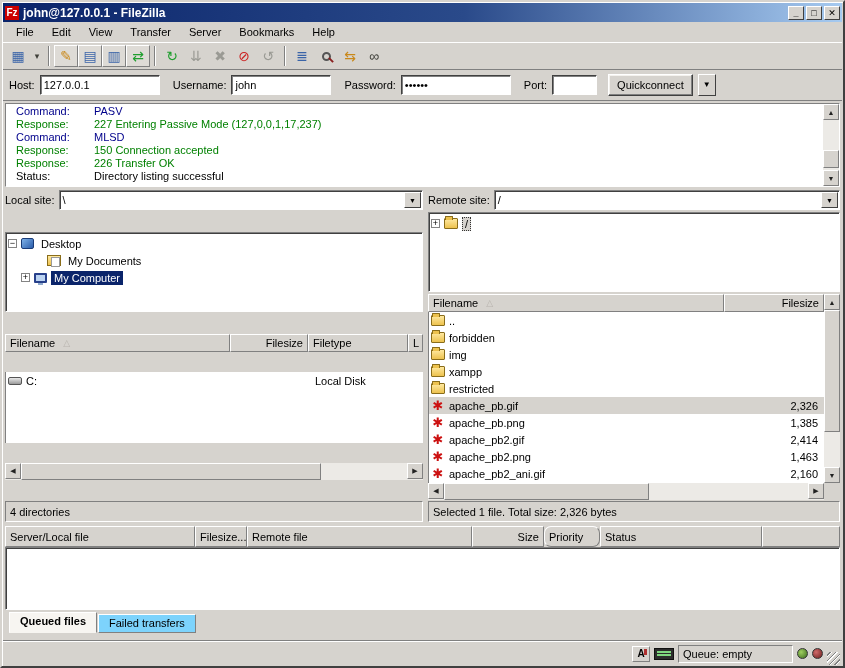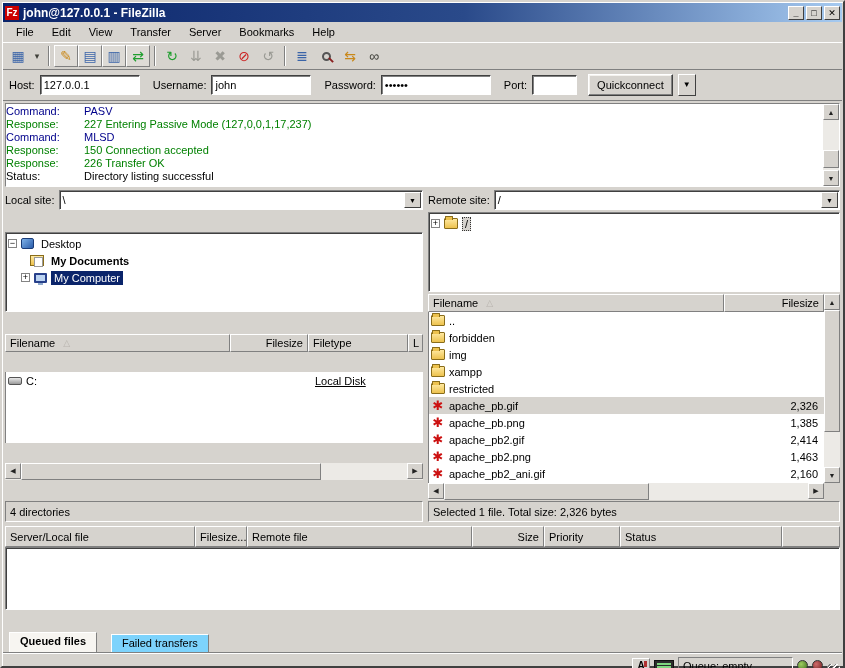--- a/index.html
+++ b/index.html
@@ -32,21 +32,21 @@
 
   
   .quickbar { height:31px; display:flex; align-items:center; padding-left:6px; gap:5px; flex:0 0 auto; border-bottom:1px solid #808080; }
   .qlabel { white-space:nowrap; }
   .field { height:20px; background:#fff; border:1px solid #404040; border-right-color:#fff; border-bottom-color:#fff; box-shadow:inset 1px 1px 0 #808080; font-family:inherit; font-size:11px; padding:2px 3px; }
   .btn { height:22px; background:#d6d3ce; border:1px solid; border-color:#fff #404040 #404040 #fff; box-shadow:inset -1px -1px 0 #808080, inset 1px 1px 0 #f4f2ee; padding:0 8px; font-family:inherit; font-size:11px; }
   .qdrop { width:18px; height:22px; background:#d6d3ce; border:1px solid; border-color:#fff #404040 #404040 #fff; font-size:8px; line-height:20px; text-align:center; }
 
   
   .logwrap { height:84px; margin:2px 2px 1px 2px; background:#fff; border:1px solid #808080; border-right-color:#fff; border-bottom-color:#fff; position:relative; flex:0 0 auto; overflow:hidden; }
-  .logbody { padding:1px 0; line-height:13px; margin-right:17px; }
+  .logbody { padding:1px 10px; line-height:13px; margin-right:17px; }
   .log-line { white-space:nowrap; display:flex; }
   .log-label { width:78px; flex:0 0 auto; }
   .t-command { color:#00008b; }
   .t-response { color:#008000; }
   .t-status { color:#000; }
 
   
   .vscroll { position:absolute; top:0; right:0; bottom:0; width:16px; background:#eceae6; display:flex; flex-direction:column; }
   .sb-btn { width:16px; height:16px; background:#d6d3ce; border:1px solid; border-color:#fff #808080 #808080 #fff; font-size:7px; color:#222; display:flex; align-items:center; justify-content:center; flex:0 0 auto; }
   .sb-track { flex:1; position:relative; }
@@ -92,21 +92,21 @@
   .listbody { background:#fff; border-left:1px solid #808080; flex:1; overflow:hidden; position:relative; }
   .frow { height:17px; display:flex; align-items:center; white-space:nowrap; padding-left:2px; }
   .frow .fsize { text-align:right; padding-right:6px; }
   .frow.rowsel { background:#d6d3ce; }
   .pane-status { height:21px; background:#d6d3ce; border:1px solid; border-color:#808080 #fff #fff #808080; margin-top:1px; display:flex; align-items:center; padding:0 4px; flex:0 0 auto; }
 
   
   .queuewrap { margin:4px 2px 0 2px; flex:0 0 auto; display:flex; flex-direction:column; }
   .qhead { height:21px; display:flex; }
   .qbody { height:63px; background:#fff; border:1px solid #808080; border-right-color:#fff; border-bottom-color:#fff; box-shadow:inset 1px 1px 0 #404040; }
-  .tabs { height:23px; display:flex; align-items:flex-end; padding-left:4px; gap:14px;margin-top:20px; }
+  .tabs { height:23px; display:flex; align-items:flex-end; padding-left:4px; gap:1px; }
   .tab { height:19px; background:#7dd3fc; border:1px solid; border-color:#fff #808080 #808080 #fff; padding:2px 10px; white-space:nowrap; }
   .tab.active { background:#f7f5f1; font-weight:bold; height:21px; border-bottom-color:#f7f5f1; }
 
   
   .statusbar { margin-top:auto; height:24px; border-top:1px solid #fff; box-shadow:0 -1px 0 #808080; display:flex; align-items:center; padding:0 2px; gap:4px; flex:0 0 auto; }
   .sb-spacer { flex:1; }
   .mini-icon { width:18px; height:16px; border:1px solid; border-color:#fff #808080 #808080 #fff; background:#d6d3ce; display:flex; align-items:center; justify-content:center; font-size:10px; font-weight:bold; position:relative; }
   .mini-icon .red-tick { position:absolute; right:2px; top:2px; width:3px; height:6px; background:#b03030; }
   .badge-icon { width:20px; height:12px; background:#2c2c2c; border:1px solid #111; display:flex; flex-direction:column; justify-content:center; gap:1px; padding:0 2px; }
   .badge-icon i { display:block; height:2px; background:#7fd77f; }
@@ -185,21 +185,21 @@
     <span class="tbtn">
         <span class="ticon c-orange">⇆</span>
       </span>
     <span class="tbtn">
         <span class="ticon c-dark">∞</span>
       </span>
   </div>
 
   <div class="quickbar">
     <span class="qlabel">Host:</span>
-    <input class="field" style="width: 100px;" value="127.0.0.1">
+    <input class="field" style="width: 120px;" value="127.0.0.1">
     <span class="qlabel" style="margin-left:8px;">Username:</span>
     <input class="field" style="width: 100px;" value="john">
     <span class="qlabel" style="margin-left:8px;">Password:</span>
     <input class="field" style="width: 110px;" value="••••••">
     <span class="qlabel" style="margin-left:8px;">Port:</span>
     <input class="field" style="width: 45px;" value="">
     <button class="btn" style="margin-left:6px;">Quickconnect</button>
     <span class="qdrop">▼</span>
   </div>
 
@@ -248,21 +248,21 @@
           <span class="combo-text">\</span>
           <span class="combo-btn">▼</span>
         </div>
       </div>
       <div class="treebox">
         <div class="trow">
           <span class="expander">−</span>
           <span class="ico ico-desktop"></span>
           <span class="tlabel">Desktop</span>
         </div>
-        <div class="trow" style="padding-left:22px;font-weight:bold;">
+        <div class="trow" style="padding-left:39px;">
           <span class="ico ico-mydocs"></span>
           <span class="tlabel">My Documents</span>
         </div>
         <div class="trow" style="padding-left:13px;">
           <span class="expander">+</span>
           <span class="ico ico-computer"></span>
           <span class="tlabel sel-active">My Computer</span>
         </div>
       </div>
       <div class="listhead" style="margin-top:2px;">
@@ -278,21 +278,21 @@
           </div>
         <div class="colhdr" style="flex:1;">
             <span>L</span>
           </div>
       </div>
       <div class="listbody">
         <div class="frow">
           <span class="ico ico-disk"></span>
           <span style="width:207px;">C:</span>
           <span class="fsize" style="width:78px;"></span>
-          <span style="width:100px;padding-left:4px;text-decoration:underline;">Local Disk</span>
+          <span style="width:100px;padding-left:4px;">Local Disk</span>
         </div>
       </div>
       <div class="hscroll">
         <div class="sb-btn">◀</div>
         <div class="hsb-track">
             <div class="hsb-thumb" style="left:0;width:300px;"></div>
           </div>
         <div class="sb-btn">▶</div>
       </div>
       <div class="pane-status">
@@ -407,21 +407,21 @@
         </div>
       <div class="colhdr" style="width:52px;">
           <span>Filesize...</span>
         </div>
       <div class="colhdr" style="width:225px;">
           <span>Remote file</span>
         </div>
       <div class="colhdr right" style="width:72px;">
           <span>Size</span>
         </div>
-      <div class="colhdr" style="width:76px;">
+      <div class="colhdr" style="width:56px;border-radius:7px;">
           <span>Priority</span>
         </div>
       <div class="colhdr" style="width:162px;">
           <span>Status</span>
         </div>
       <div class="colhdr" style="flex:1;"></div>
     </div>
     <div class="qbody"></div>
     <div class="tabs">
       <div class="tab active">Queued files</div>

